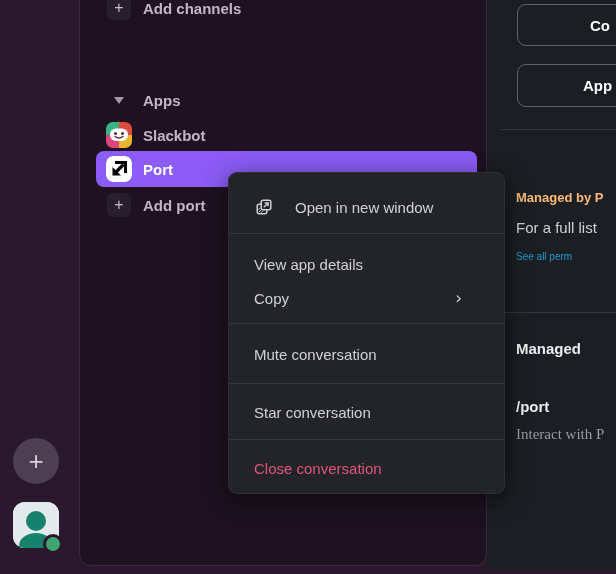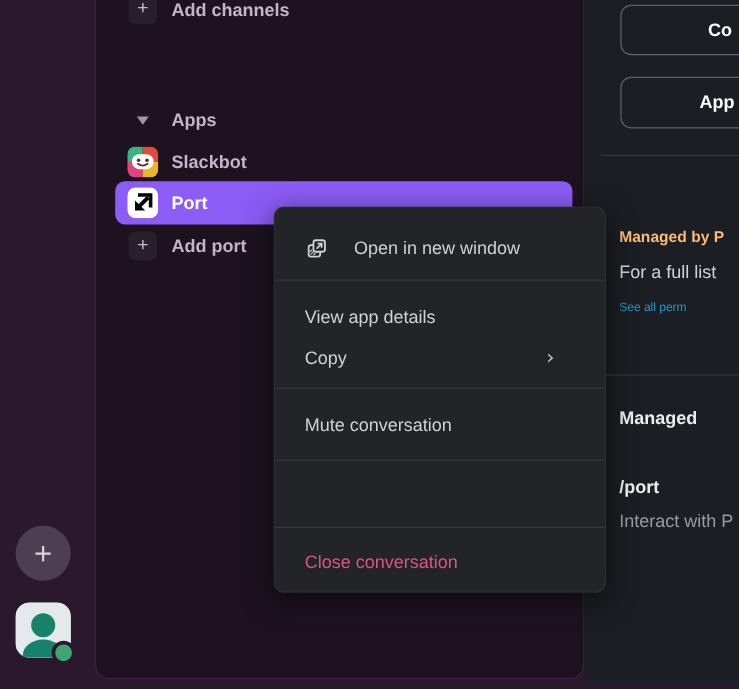--- a/index.html
+++ b/index.html
@@ -172,21 +172,21 @@
   <div class="d-divider" style="top:129px;"></div>
 
   <div class="d-sub" style="top:190px;">Managed by P</div>
   <div class="d-text" style="top:219px;">For a full list</div>
   <div class="d-link" style="top:251px;">See all perm</div>
 
   <div class="d-divider" style="top:312px;"></div>
 
   <div class="d-heading" style="top:340px;">Managed</div>
   <div class="d-heading" style="top:398px;">/port</div>
-  <div class="d-gray" style="top:426px;">Interact with P</div>
+  <div class="d-gray" style="top:426px;font-family:Liberation Serif, serif;">Interact with P</div>
 </div>
 
 <div class="context-menu">
 
   <div class="menu-item" style="top:12px; height:44px;">
     <span class="mi-icon">
       <svg width="20" height="20" viewBox="0 0 20 20" fill="none" stroke="#cfd0d1" stroke-width="1.5" stroke-linecap="round" stroke-linejoin="round">
         <rect x="3.2" y="7.2" width="9.6" height="9.6" rx="2"></rect>
         <path d="M5.2 14.8 L8 12" stroke-width="1"></path>
         <path d="M4.6 12.6 L6 11.2" stroke-width="1"></path>
@@ -211,20 +211,23 @@
   </div>
 
   <div class="menu-divider" style="top:150px;"></div>
 
   <div class="menu-item" style="top:164px; height:34px;">
     <span>Mute conversation</span>
   </div>
 
   <div class="menu-divider" style="top:210px;"></div>
 
+  <div class="menu-item" style="top:222px; height:34px;">
+    <span>Star conversation</span>
+  </div>
 
   <div class="menu-divider" style="top:266px;"></div>
 
   <div class="menu-item danger" style="top:278px; height:34px;">
     <span>Close conversation</span>
   </div>
 
 </div>
 
 </body></html>

